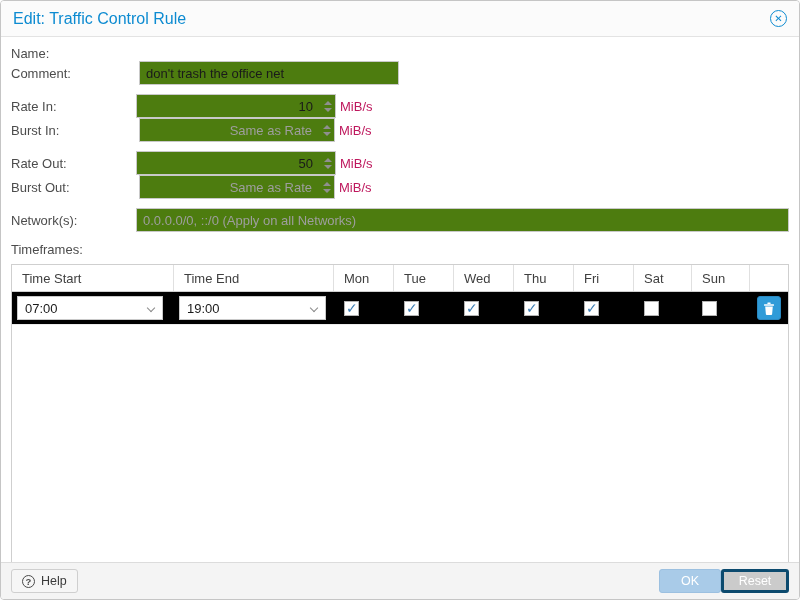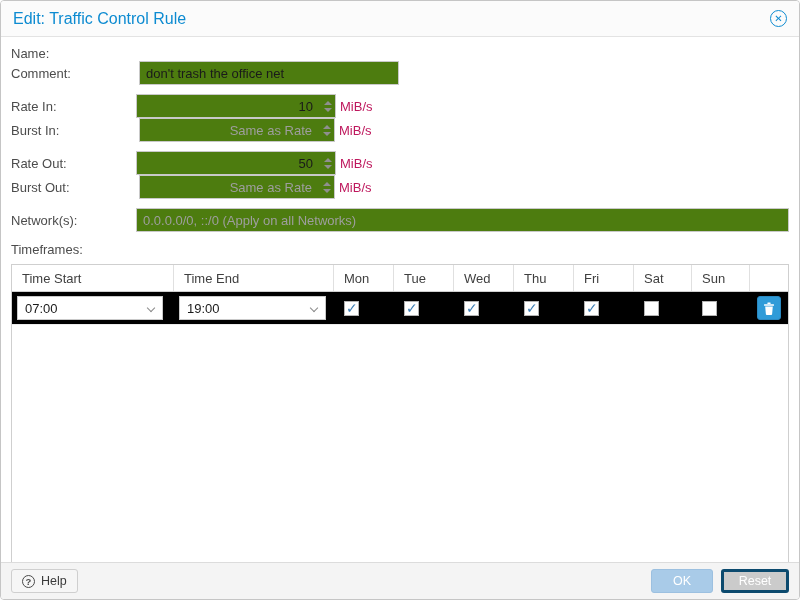--- a/index.html
+++ b/index.html
@@ -56,21 +56,21 @@
   .trash-btn{width:24px;height:24px;background:var(--btn-blue);border:1px solid var(--btn-blue-border);border-radius:3px;display:flex;align-items:center;justify-content:center;cursor:pointer;}
   .gfill{flex:1;background:#fff;}
   .act-cell{flex:1;display:flex;justify-content:center;}
   
   .add-btn{margin-top:8px;display:inline-flex;align-items:center;gap:6px;background:var(--btn-blue);color:#fff;border:1px solid var(--btn-blue-border);border-radius:3px;height:22px;padding:0 10px;font-size:12.5px;cursor:pointer;}
   .add-icon{font-size:13px;line-height:1;}
   
   .footer{flex:0 0 37px;background:#f4f4f4;border-top:1px solid #dcdcdc;display:flex;align-items:center;justify-content:space-between;padding:0 10px;}
   .help-btn{display:inline-flex;align-items:center;gap:6px;background:#f6f6f6;border:1px solid #cfcfcf;border-radius:3px;height:24px;padding:0 10px;color:#3a3a3a;cursor:pointer;font-size:12.5px;}
   .q{width:13px;height:13px;border:1px solid #4a4a4a;border-radius:50%;font-size:9.5px;display:flex;align-items:center;justify-content:center;color:#4a4a4a;font-weight:bold;}
-  .btn-group{display:flex;gap:8px;}
+  .btn-group{display:flex;}
   .ok-btn{width:62px;height:24px;background:var(--ok-bg);border:1px solid #9cc0e0;border-radius:3px;color:#fff;font-size:12.5px;cursor:pointer;}
   .reset-btn{width:68px;height:24px;background:var(--reset-bg);border:3px solid #0c4a6e;border-radius:3px;color:#fff;font-size:12.5px;cursor:pointer;}
 </style>
 </head>
 <body>
 
 <div class="window">
 
   <div class="titlebar">
     <span class="title">Edit: Traffic Control Rule</span>

